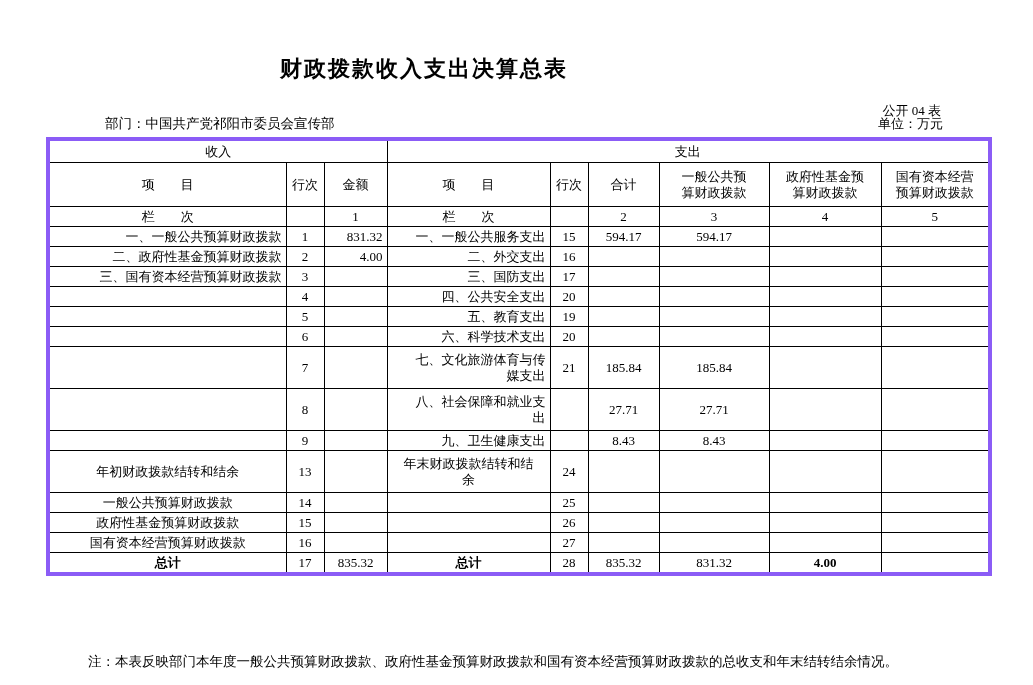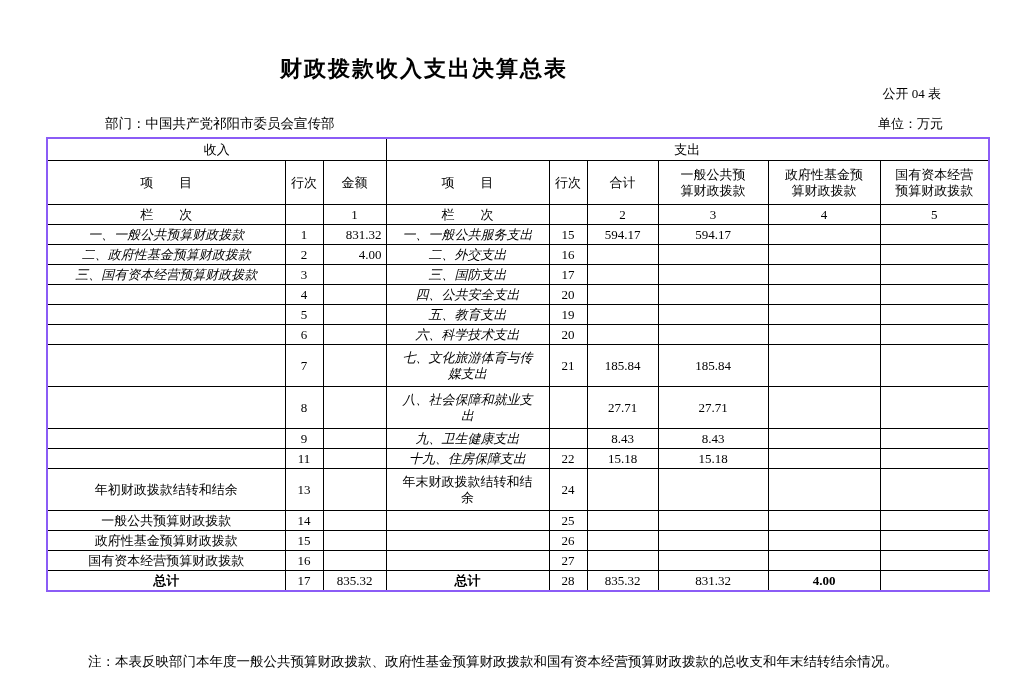--- a/index.html
+++ b/index.html
@@ -6,44 +6,44 @@
   body{
     width:1033px;height:685px;position:relative;background:#ffffff;color:#000;
     font-family:"Liberation Serif","DejaVu Serif",serif;
   }
   .page-title{
     position:absolute;top:54px;left:0;width:848px;text-align:center;
     font-family:"Liberation Sans","DejaVu Sans",sans-serif;
     font-size:22px;font-weight:bold;letter-spacing:2px;
   }
   .meta-table-no{
-    position:absolute;top:85px;right:92px;font-size:13px;text-align:left;
+    position:absolute;top:102px;right:92px;font-size:13px;text-align:left;
   }
   .meta-unit{
     position:absolute;top:115px;right:90px;font-size:13px;text-align:right;margin-left:10px;
   }
   .meta-dept{
     position:absolute;top:115px;left:105px;font-size:13.5px;text-align:center;
   }
   table.fiscal{
     position:absolute;left:46px;top:137px;width:942px;
     border-collapse:collapse;table-layout:fixed;
-    border:2px solid #8b5cf6;
+    border:4px solid #8b5cf6;
   }
   table.fiscal td{
     border:1px solid #000;font-size:13px;line-height:16px;
     padding:0 4px;overflow:hidden;vertical-align:middle;
   }
   tr.h-group td{height:21px;}
   tr.h-cols td{height:43px;}
   tr.h-norm td{height:19px;}
   tr.h-tall td{height:41px;}
   .ta-c{text-align:center;}
   .ta-r{text-align:right;padding-right:5px;}
-  .ta-l{text-align:center;padding-left:7px;font-style:italic;}
+  .ta-l{text-align:right;padding-left:7px;}
   .b{font-weight:bold;}
   .pre{white-space:pre-line;}
   .footnote{
     position:absolute;top:653px;left:88px;width:940px;font-size:13.5px;
   }
 </style>
 </head>
 <body>
 
 <div class="page-title">财政拨款收入支出决算总表</div>
@@ -187,31 +187,20 @@
         <td class="ta-l pre"></td>
         <td class="ta-c">9</td>
         <td class="ta-r"></td>
         <td class="ta-l pre">九、卫生健康支出</td>
         <td class="ta-c"></td>
         <td class="ta-c">8.43</td>
         <td class="ta-c">8.43</td>
         <td class="ta-c"></td>
         <td class="ta-c"></td>
       </tr>
-      <tr class="h-norm">
-        <td class="ta-l pre"></td>
-        <td class="ta-c">11</td>
-        <td class="ta-r"></td>
-        <td class="ta-l pre">十九、住房保障支出</td>
-        <td class="ta-c">22</td>
-        <td class="ta-c">15.18</td>
-        <td class="ta-c">15.18</td>
-        <td class="ta-c"></td>
-        <td class="ta-c"></td>
-      </tr>
       <tr class="h-tall">
         <td class="ta-c pre">年初财政拨款结转和结余</td>
         <td class="ta-c">13</td>
         <td class="ta-r"></td>
         <td class="ta-c pre">年末财政拨款结转和结
 余</td>
         <td class="ta-c">24</td>
         <td class="ta-c"></td>
         <td class="ta-c"></td>
         <td class="ta-c"></td>

